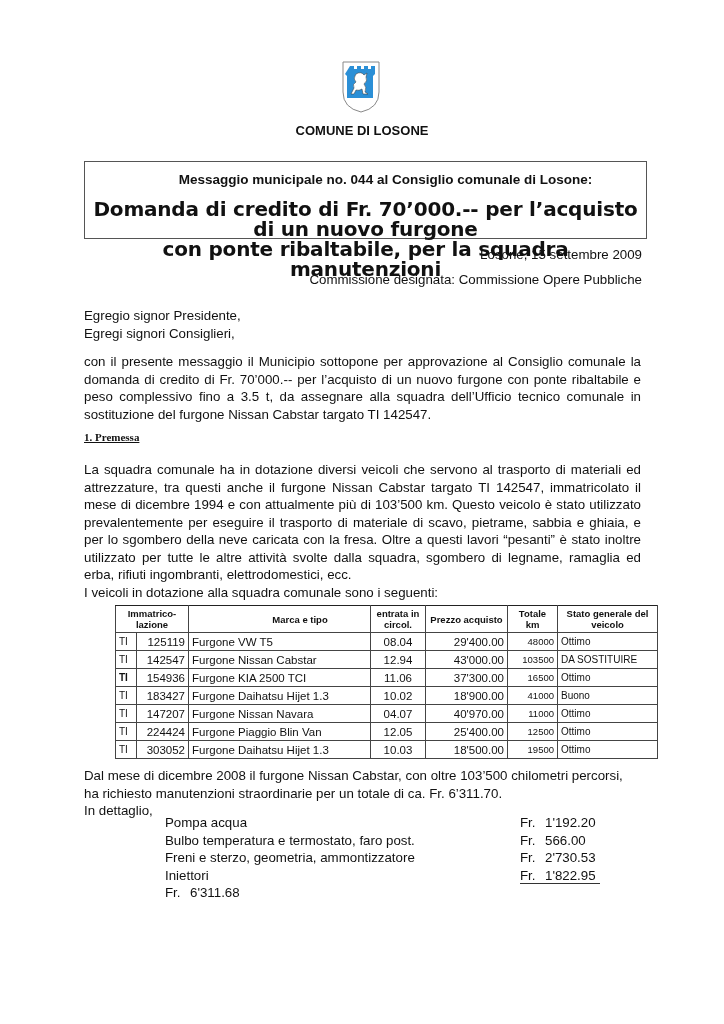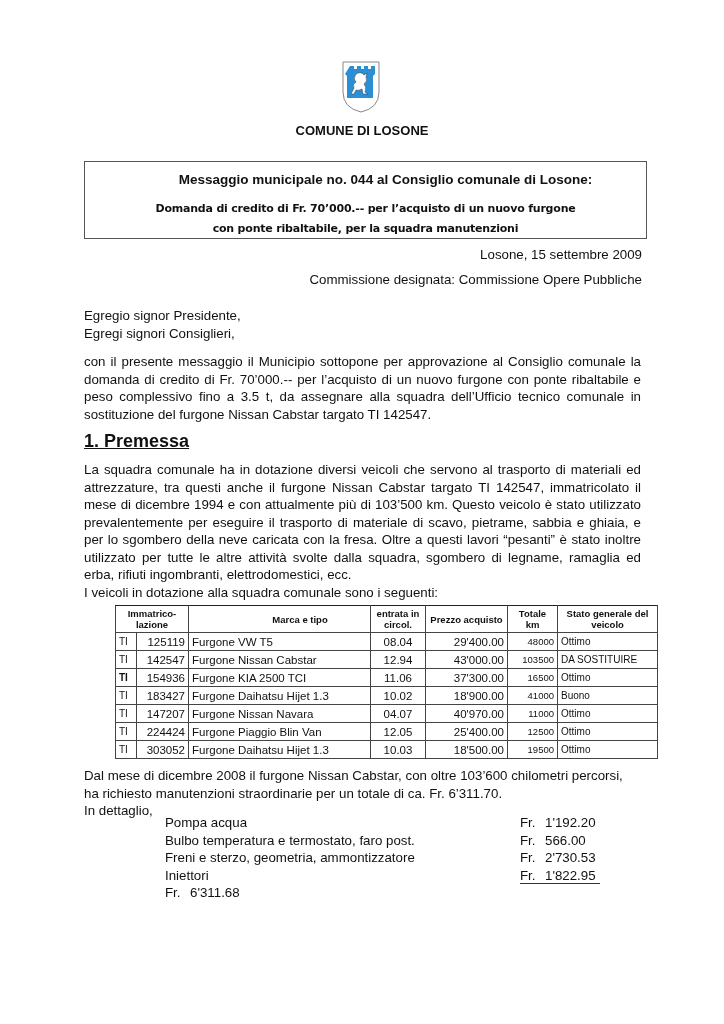--- a/index.html
+++ b/index.html
@@ -3,26 +3,26 @@
 <meta charset="utf-8">
 <style>
   html, body { margin: 0; padding: 0; background: #ffffff; }
   body { width: 724px; height: 1024px; position: relative; overflow: hidden;
          font-family: "Liberation Sans", sans-serif; color: #111; }
   .abs { position: absolute; }
   .logo { left: 341px; top: 60px; width: 40px; height: 54px; }
   .org { left: 0; width: 724px; top: 123px; text-align: center; font-weight: bold; font-size: 13px; }
   .box { left: 84px; top: 161px; width: 563px; height: 78px; border: 1px solid #555; border-bottom-width: 1.5px; box-sizing: border-box; }
   .box-sub { left: 84px; width: 603px; top: 172px; text-align: center; font-weight: bold; font-size: 13.5px; }
-  .box-title { left: 84px; width: 563px; top: 199px; text-align: center; font-weight: bold; font-size: 11px; line-height: 20px;
+  .box-title { left: 84px; width: 563px; top: 199px; text-align: center; font-weight: bold; font-size: 20px; line-height: 20px;
                font-family: "DejaVu Sans", sans-serif; letter-spacing: -0.2px; }
   .right { right: 82px; text-align: right; font-size: 13.3px; }
   .para { left: 84px; width: 557px; font-size: 13.3px; line-height: 17.5px; text-align: justify; }
   .plain { left: 84px; font-size: 13.3px; line-height: 17.5px; }
-  .heading { left: 84px; top: 431px; font-size: 18px; font-weight: bold; text-decoration: underline; }
+  .heading { left: 84px; top: 431px; font-size: 11px; font-weight: bold; text-decoration: underline; font-family: Liberation Serif, serif; }
   table.veh { position: absolute; left: 115px; top: 605px; border-collapse: collapse; font-size: 11.5px; }
   table.veh th, table.veh td { border: 1px solid #444; padding: 0 3px; height: 17px; }
   table.veh th { font-size: 9.5px; font-weight: bold; line-height: 11px; height: 26px; text-align: center; }
   table.veh tr.hdr th { border-top: 1.5px solid #222; }
   .c-ti { width: 14px; text-align: left; font-size: 10px; }
   .c-num { width: 44px; text-align: right; }
   .c-model { width: 134px; text-align: left; }
   .c-date { width: 48px; text-align: center; }
   .c-price { width: 75px; text-align: right; }
   .c-km { width: 43px; text-align: right; font-size: 9.5px; }
@@ -139,21 +139,21 @@
     <td class="c-model">Furgone Daihatsu Hijet 1.3</td>
     <td class="c-date">10.03</td>
     <td class="c-price">18'500.00</td>
     <td class="c-km">19500</td>
     <td class="c-state">Ottimo</td>
   </tr>
 </tbody>
   </table>
 
 <div class="abs plain" style="top:767px;">
-  <div>Dal mese di dicembre 2008 il furgone Nissan Cabstar, con oltre 103’600 chilometri percorsi,</div>
+  <div>Dal mese di dicembre 2008 il furgone Nissan Cabstar, con oltre 103’500 chilometri percorsi,</div>
   <div>ha richiesto manutenzioni straordinarie per un totale di ca. Fr. 6’311.70.</div>
   <div>In dettaglio,</div>
 </div>
 
 <div class="abs costs">
   <div class="cost-row">
     <span class="cost-label">Pompa acqua</span>
     <span class="cost-amt">
       <span class="cost-cur">Fr.</span>
       <span class="cost-val">1'192.20</span>

